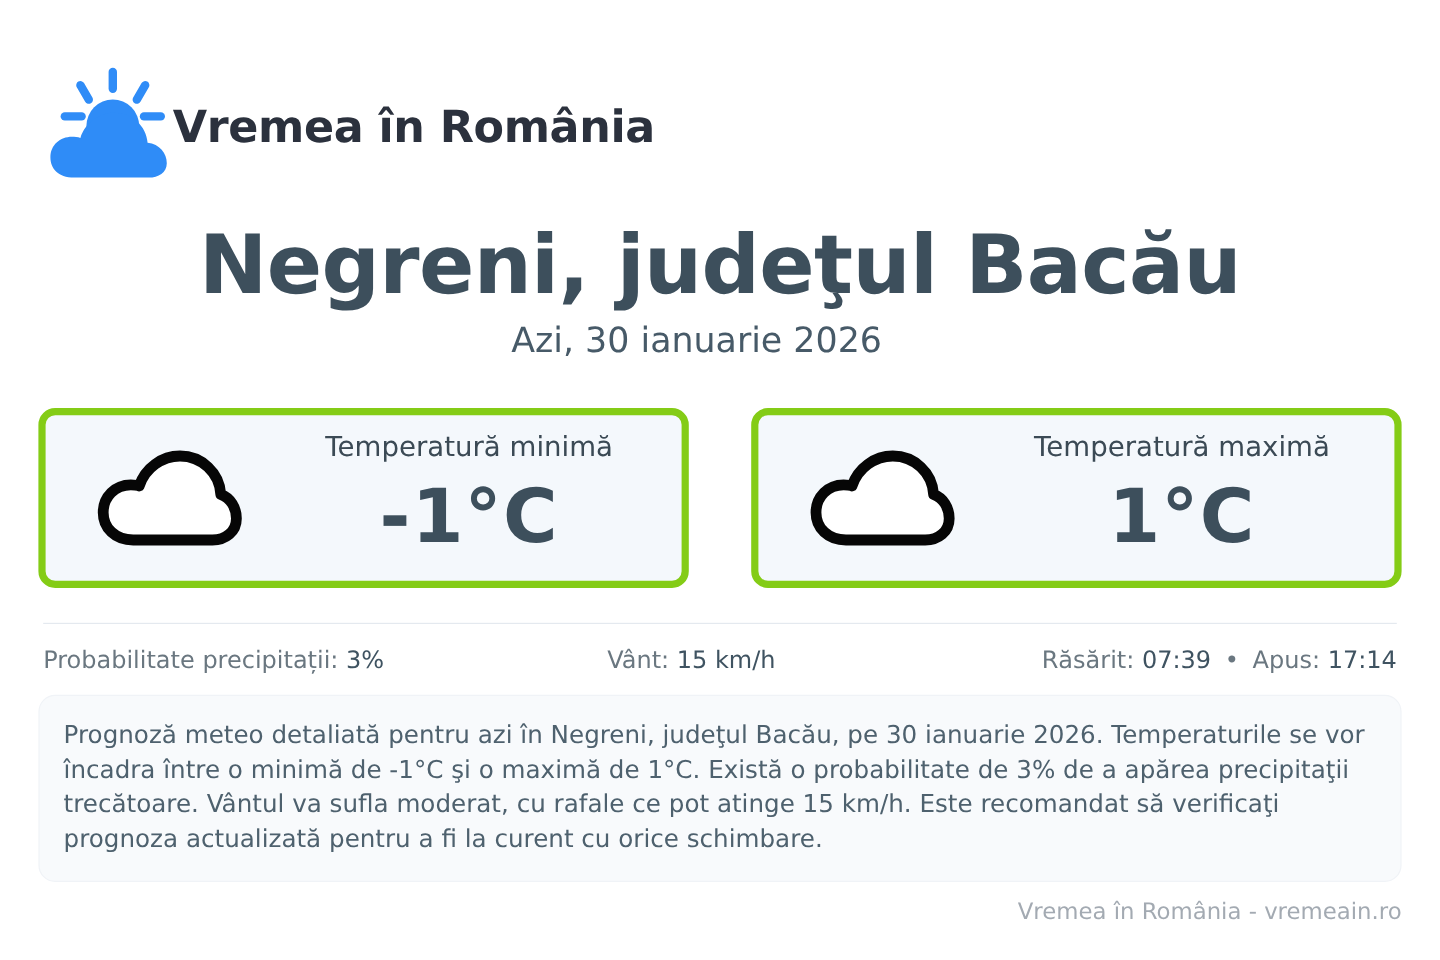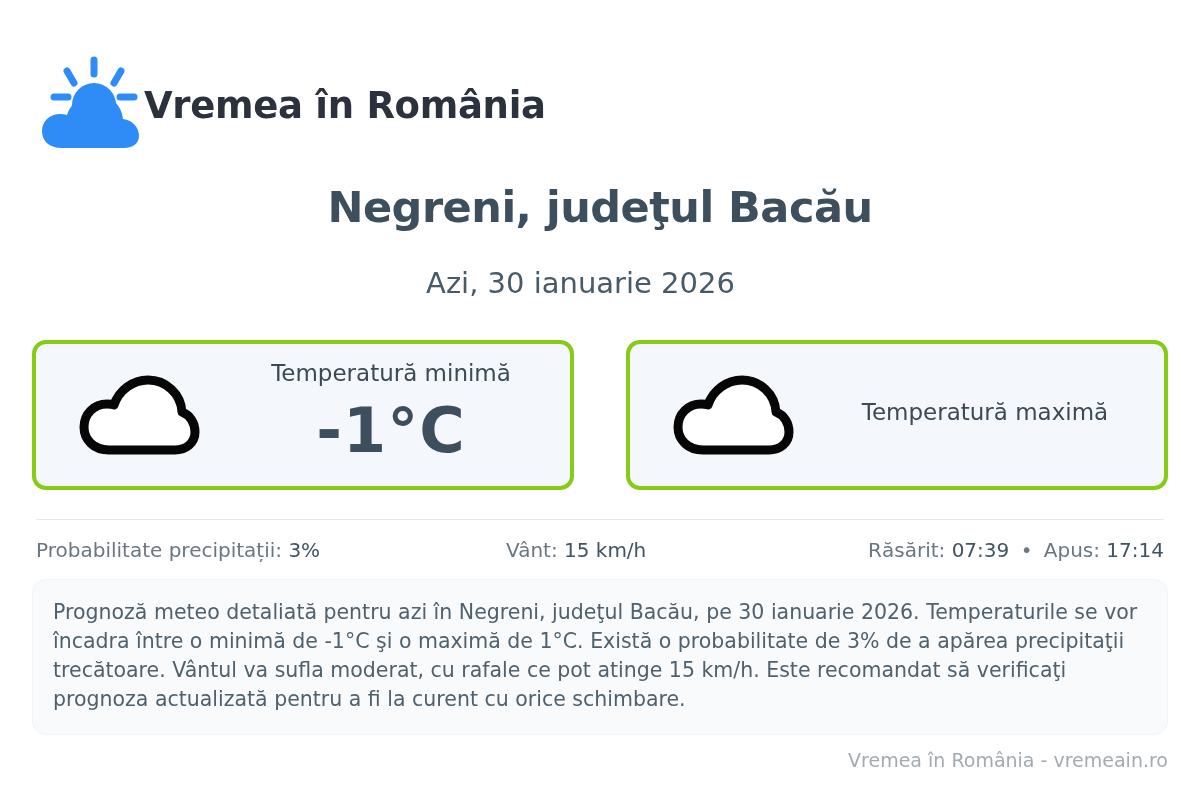--- a/index.html
+++ b/index.html
@@ -44,21 +44,21 @@
     white-space: pre-line;
   }
 
   
   .title {
     position: absolute;
     left: 0;
     top: 182px;
     width: 1200px;
     text-align: center;
-    font-size: 43px;
+    font-size: 68px;
     font-weight: bold;
     color: #3d4f5c;
     letter-spacing: -0.5px;
   }
 
   .subtitle {
     position: absolute;
     left: 0;
     top: 266px;
     width: 1161px;
@@ -75,21 +75,21 @@
     top: 340px;
     width: 1136px;
     display: flex;
     gap: 52px;
   }
 
   .temp-card {
     flex: 1 1 0;
     height: 150px;
     background: #f4f8fc;
-    border: 4px solid #84cc16;
+    border: 6px solid #84cc16;
     border-radius: 14px;
     display: flex;
     align-items: center;
     padding: 0 22px 0 40px;
     gap: 32px;
   }
 
   .cloud-icon {
     width: 126px;
     height: 86px;
@@ -219,20 +219,21 @@
     </div>
 
     <div class="temp-card">
       <svg class="cloud-icon" viewBox="0 0 126 86">
         <path d="M33 78 C18 78 8 68 8 55 C8 42 18 32 31 32 C33 32 36 32 38 33
                  C43 18 57 8 72 8 C90 8 105 22 106 40
                  C114 43 119 51 119 60 C119 71 110 78 99 78 Z" fill="#ffffff" stroke="#060606" stroke-width="9" stroke-linejoin="round"></path>
       </svg>
       <div class="temp-body">
         <div class="temp-label">Temperatură maximă</div>
+        <div class="temp-value">1°C</div>
       </div>
     </div>
 
   </div>
 
   <div class="divider"></div>
 
   <div class="stats">
 
     <div class="stat-precip">

